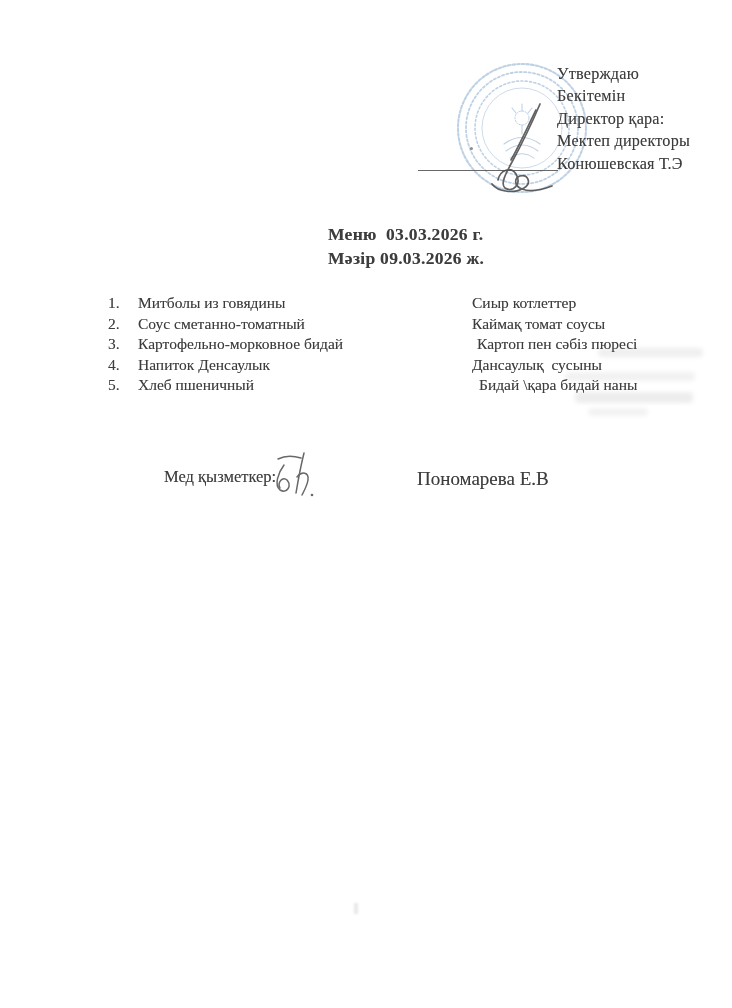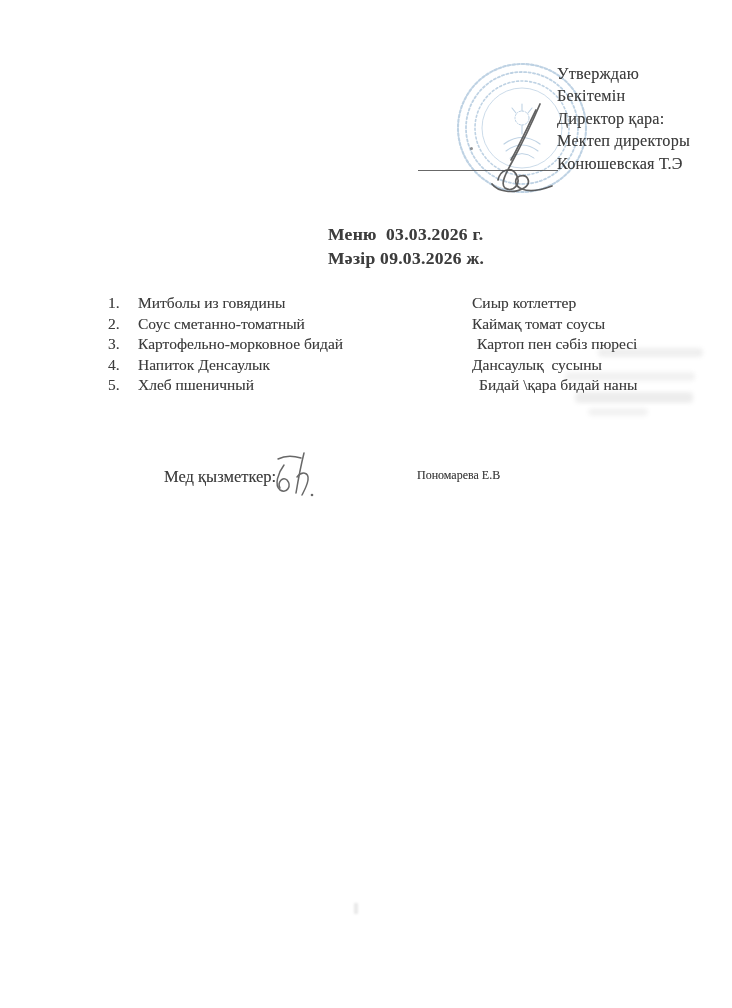--- a/index.html
+++ b/index.html
@@ -41,21 +41,21 @@
   }
   .menu-row{display:flex;}
   .menu-row .num{width:30px;}
   .menu-row .ru{width:290px;}
   .menu-row .kk{flex:1;margin-left:44px;}
   .menu-row:nth-child(3) .kk{padding-left:5px;}
   .menu-row:nth-child(5) .kk{padding-left:7px;}
   
   .footer-label{position:absolute;left:120px;top:467px;font-size:16.5px;margin-left:44px;}
   .med-sig{position:absolute;left:270px;top:449px;width:50px;height:54px;}
-  .footer-name{position:absolute;left:417px;top:468px;font-size:12px;}
+  .footer-name{position:absolute;left:417px;top:468px;font-size:19px;}
   
   .smudge{position:absolute;background:#8a8a8a;filter:blur(2.2px);border-radius:4px;}
   .speck{position:absolute;background:#777;filter:blur(.8px);}
   .dot{position:absolute;width:3px;height:3px;border-radius:50%;background:#555;opacity:.65;}
 </style>
 </head>
 <body>
 
 <div class="page">
 

